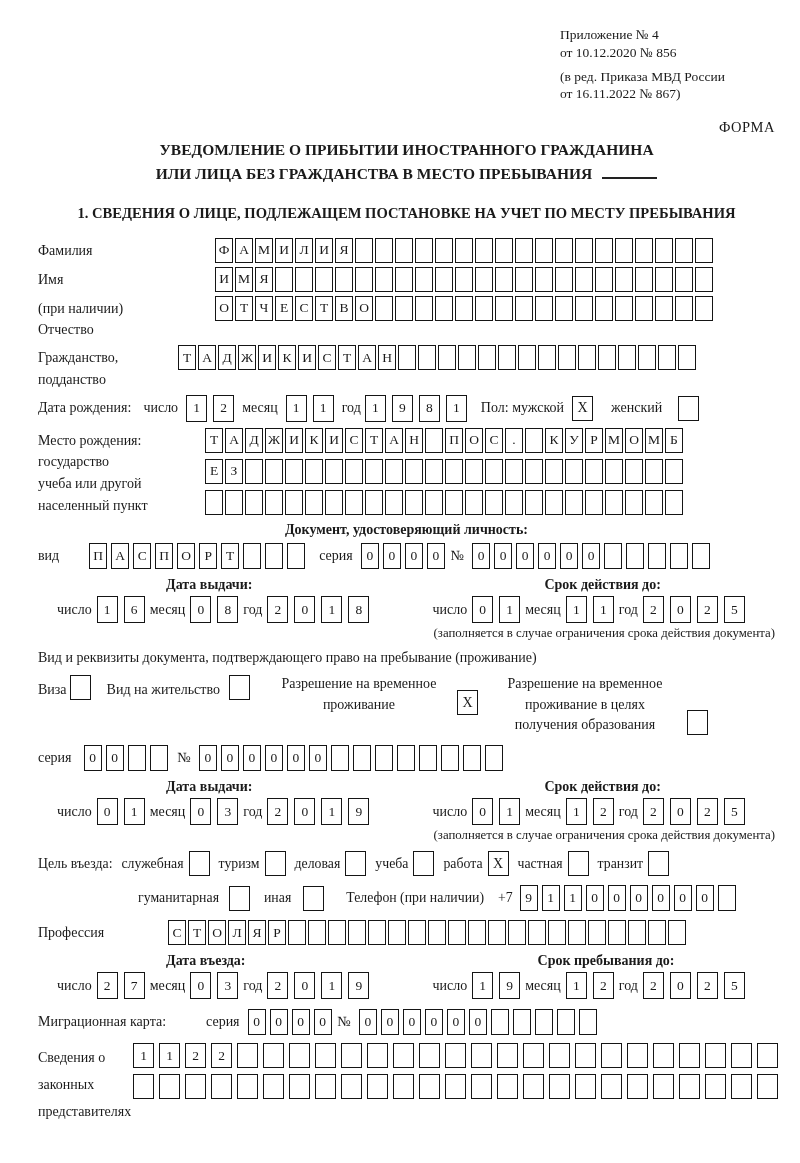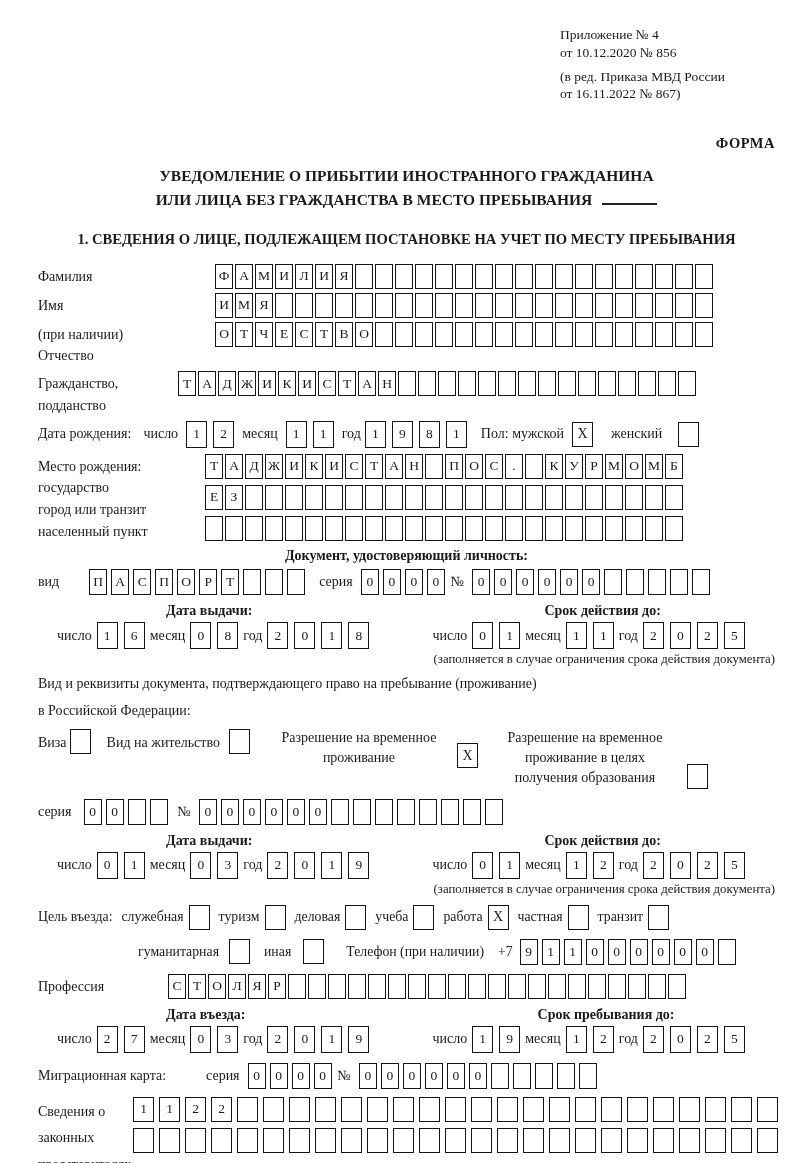--- a/index.html
+++ b/index.html
@@ -1,23 +1,23 @@
 <!DOCTYPE html>
 <html><head>
 <meta charset="utf-8">
 <style>
   html,body{margin:0;padding:0;background:#fff;color:#1a1a1a;}
   body{width:800px;font-family:"Liberation Serif","DejaVu Serif",serif;font-size:14px;}
   .page{width:800px;height:1163px;box-sizing:border-box;padding:26px 25px 0 38px;overflow:hidden;background:#fff;}
   
   .hdr{margin-left:522px;line-height:1.32;font-size:13.5px;}
   .hdr .grp2{margin-top:6px;}
-  .forma{text-align:right;font-weight:bold;margin-top:32px;font-size:14.5px;letter-spacing:.5px;}
+  .forma{text-align:right;font-weight:normal;margin-top:16px;font-size:14.5px;letter-spacing:.5px;}
   
-  .title{text-align:center;font-weight:bold;font-size:15.5px;line-height:1.5;margin-top:12px;}
+  .title{text-align:center;font-weight:bold;font-size:15.5px;line-height:1.5;margin-top:2px;}
   .uline{display:inline-block;width:55px;border-bottom:2.4px solid #222;margin-left:10px;vertical-align:baseline;}
   .sec1{text-align:center;font-weight:bold;font-size:14.6px;margin-top:20px;margin-bottom:16px;}
   
   .row{display:flex;align-items:flex-start;margin-bottom:4px;}
   .lbl{flex-shrink:0;line-height:1.55;padding-top:2px;}
   .wA{width:177px;} .wB{width:140px;} .wC{width:167px;} .wD{width:130px;} .wE{width:95px;}
   
   .cells,.ncells,.mcells,.wcells{display:flex;flex-wrap:nowrap;}
   .cells{gap:2px;} .ncells{gap:6px;} .mcells{gap:4px;} .wcells{gap:5px;}
   .cell{width:16px;height:23px;border:1.8px solid #151515;display:inline-flex;align-items:center;justify-content:center;font-size:13.5px;background:#fff;flex-shrink:0;}
@@ -225,21 +225,21 @@
     <span style="margin-left:6px;">Пол: мужской</span>
     <span class="cb">X</span>
     <span style="margin-left:10px;">женский</span>
     <span class="cb" style="margin-left:8px;"></span>
   </div>
 
   <div class="row" style="margin-top:6px;">
     <div class="lbl wC">
       <div>Место рождения:</div>
       <div>государство</div>
-      <div>город или транзит</div>
+      <div>учеба или другой</div>
       <div>населенный пункт</div>
     </div>
     <div class="stack">
       <div class="cells">
           <span class="cell">Т</span>
           <span class="cell">А</span>
           <span class="cell">Д</span>
           <span class="cell">Ж</span>
           <span class="cell">И</span>
           <span class="cell">К</span>
@@ -396,21 +396,20 @@
           <span class="cell ncell">2</span>
           <span class="cell ncell">0</span>
           <span class="cell ncell">2</span>
           <span class="cell ncell">5</span>
         </span>
     </span>
   </div>
   <div class="dnote">(заполняется в случае ограничения срока действия документа)</div>
 
   <div class="intro">Вид и реквизиты документа, подтверждающего право на пребывание (проживание)</div>
-  <div class="intro" style="margin-top:2px;">в Российской Федерации:</div>
 
   <div class="optrow">
     <span class="opt">
       <span class="txt">Виза</span>
       <span class="cb" style="margin-left:3px;"></span>
     </span>
     <span class="opt" style="margin-left:16px;">
       <span class="txt">Вид на жительство</span>
       <span class="cb"></span>
     </span>

